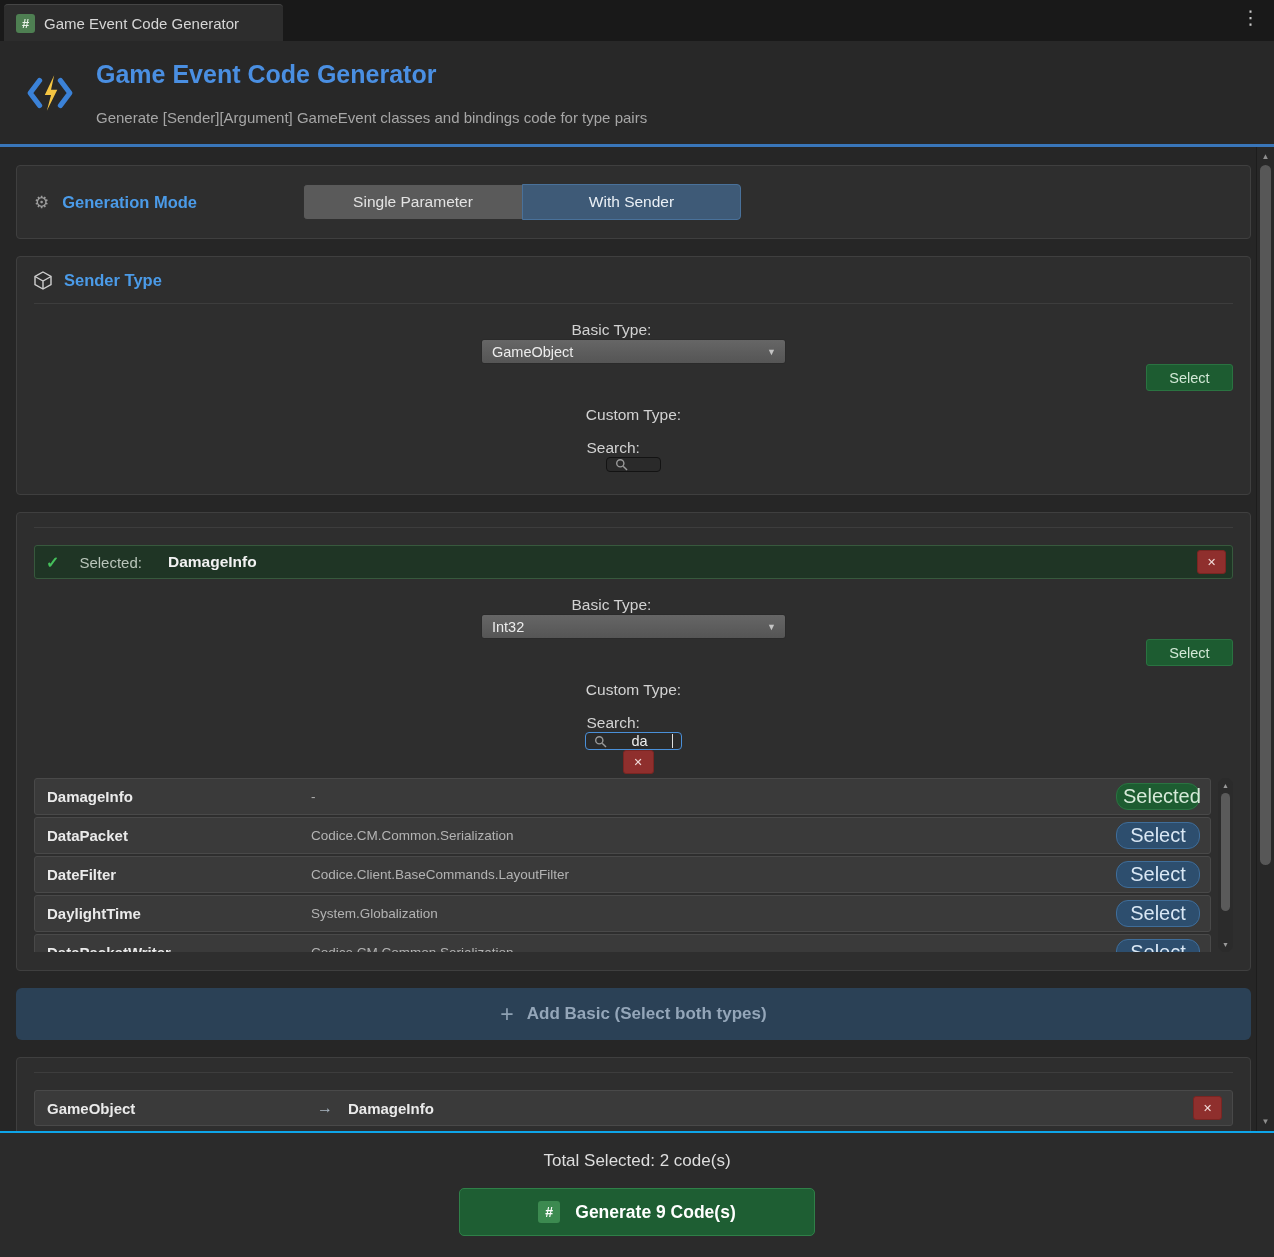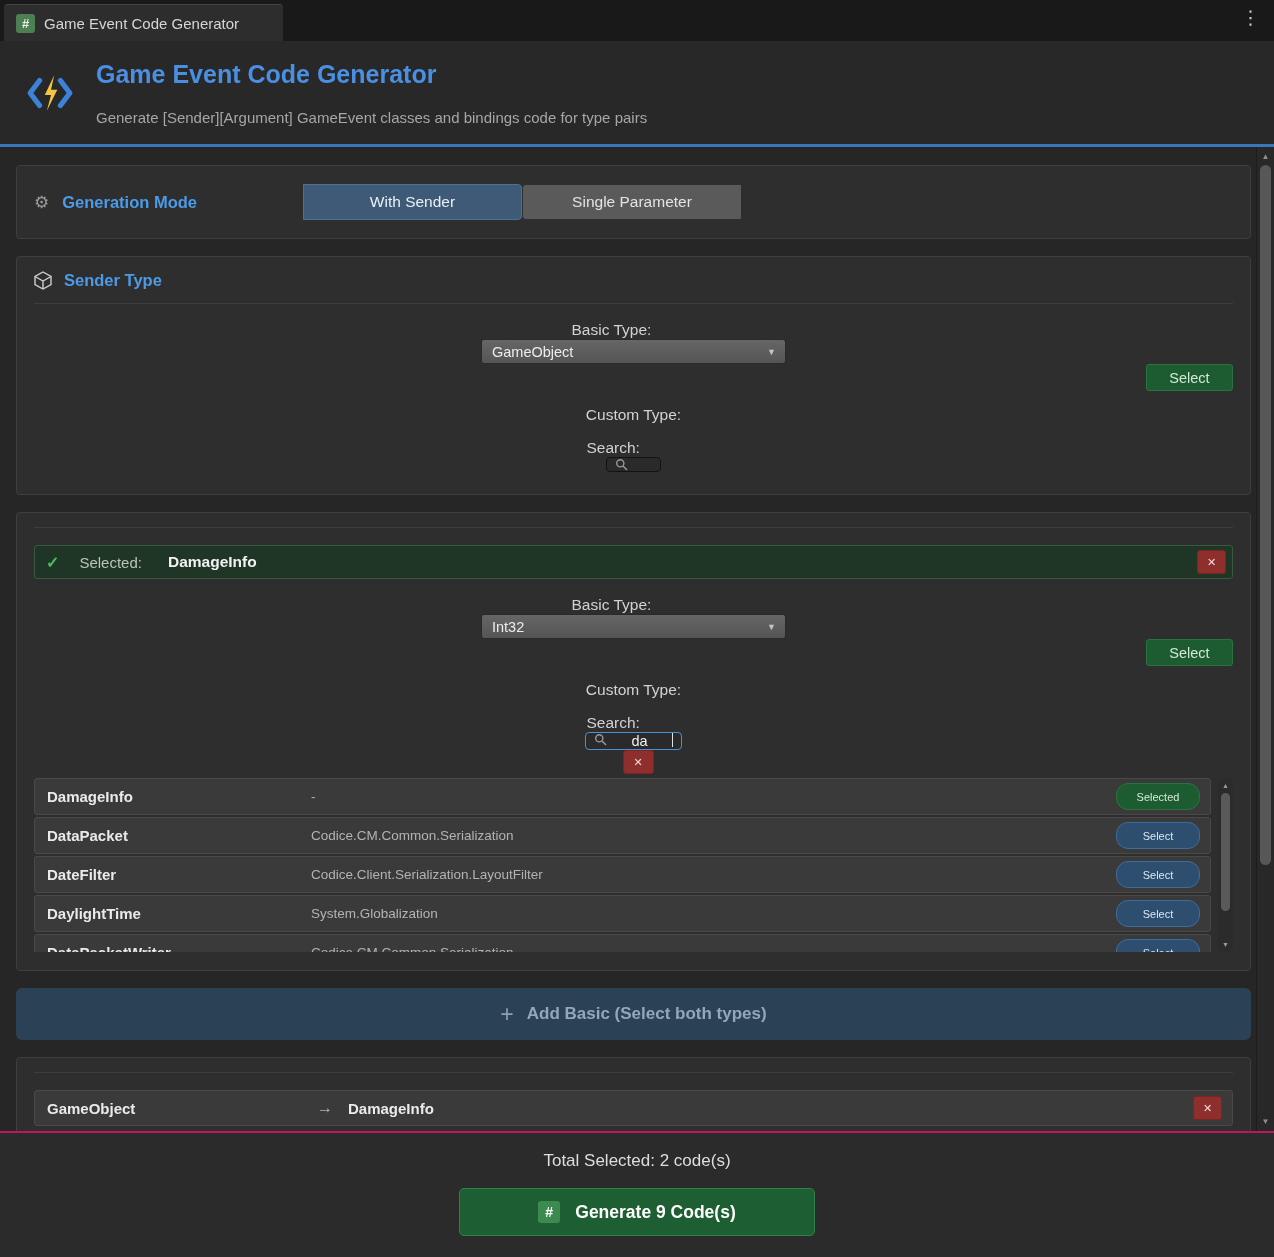--- a/index.html
+++ b/index.html
@@ -78,21 +78,21 @@
   .dd-arrow { font-size:9px; color:#c4c4c4; }
 
   .btn-green {
     margin-left:auto; width:87px; height:27px;
     background:#1d5c31; border:1px solid #2a7341; border-radius:3px;
     color:#d2e8d6; font-size:14.5px;
   }
 
   .search {
     flex:1; height:23px; background:#2a2a2a; border:1px solid #131313; border-radius:4px;
-    display:flex; align-items:flex-start; padding:0 8px; gap:24px;
+    display:flex; align-items:center; padding:0 8px; gap:24px;
   }
   .search.focused { border-color:#4a90d9; }
   .search-text { color:#efefef; font-size:14.5px; }
   .caret { width:1px; height:14px; background:#e0e0e0; }
   .clear-btn {
     width:31px; height:24px; margin-left:9px;
     background:#8f2f2d; border:1px solid #792522; border-radius:3px;
     color:#f2dcda; font-size:11px; display:flex; align-items:center; justify-content:center;
   }
 
@@ -112,21 +112,21 @@
 
   
   .results { display:flex; gap:7px; height:174px; overflow:hidden; margin-top:4px; }
   .rows { flex:1; }
   .rrow {
     height:37px; margin-bottom:2px; background:#3a3a3a; border:1px solid #494949; border-radius:3px;
     display:flex; align-items:center; padding:0 10px 0 12px;
   }
   .rname { width:264px; color:#eaeaea; font-weight:bold; font-size:15px; }
   .rns { color:#b3b3b3; font-size:13.5px; }
-  .raction { margin-left:auto; width:84px; height:27px; border-radius:12px; font-size:11px; }
+  .raction { margin-left:auto; width:84px; height:27px; border-radius:12px; font-size:20px; }
   .raction.sel { background:#1d5c31; border:1px solid #2a7341; color:#d6ead9; }
   .raction.blu { background:#2d4e6e; border:1px solid #3f6d99; color:#d9e7f4; }
 
   .list-scroll { width:15px; background:#2b2b2b; border-radius:7px; position:relative; }
   .ls-arrow { position:absolute; left:0; width:15px; text-align:center; color:#9a9a9a; font-size:7px; }
   .ls-up { top:4px; }
   .ls-down { bottom:4px; }
   .ls-thumb { position:absolute; left:3px; top:15px; width:9px; height:118px; background:#5a5a5a; border-radius:5px; }
 
   
@@ -146,21 +146,21 @@
   }
   .pair-row {
     height:36px; margin-top:9px; background:#3a3a3a; border:1px solid #494949; border-radius:3px;
     display:flex; align-items:center; padding:0 10px 0 12px;
   }
   .pair-sender { width:270px; color:#eaeaea; font-weight:bold; font-size:15px; }
   .pair-arrow { color:#aab7c3; font-size:16px; margin-right:15px; }
   .pair-arg { color:#eaeaea; font-weight:bold; font-size:15px; }
 
   
-  .footer { height:126px; background:#2b2b2b; border-top:2px solid #be185d; text-align:center; }
+  .footer { height:126px; background:#2b2b2b; border-top:2px solid #0ea5e9; text-align:center; }
   .total { color:#dedede; font-size:17px; padding-top:18px; }
   .generate {
     margin-top:17px; width:356px; height:48px;
     background:#1e5e33; border:1px solid #2f8048; border-radius:5px;
     display:inline-flex; align-items:center; justify-content:center; gap:15px;
   }
   .gen-icon {
     width:22px; height:22px; background:#3c8a50; border-radius:3px;
     color:#ffffff; font-weight:bold; font-size:14px;
     display:flex; align-items:center; justify-content:center;
@@ -195,22 +195,22 @@
 
   <div class="main">
     <div class="content">
 
       <section class="card gen-card">
         <div class="gen-head">
           <span class="gear">⚙</span>
           <span class="sec-title">Generation Mode</span>
         </div>
         <div class="segmented">
+          <button class="seg first">Single Parameter</button>
           <button class="seg on">With Sender</button>
-          <button class="seg first">Single Parameter</button>
         </div>
       </section>
 
       <section class="card">
         <div class="sec-head">
           <svg width="18" height="19" viewBox="0 0 18 19">
             <path d="M9 1 L17 5.5 V13.5 L9 18 L1 13.5 V5.5 Z" fill="none" stroke="#cfcfcf" stroke-width="1.4"></path>
             <path d="M1 5.5 L9 10 L17 5.5 M9 10 V18" stroke="#cfcfcf" stroke-width="1.4" fill="none"></path>
           </svg>
           <span class="sec-title">Sender Type</span>
@@ -280,21 +280,21 @@
               <span class="rns">-</span>
               <button class="raction sel">Selected</button>
             </div>
             <div class="rrow">
               <span class="rname">DataPacket</span>
               <span class="rns">Codice.CM.Common.Serialization</span>
               <button class="raction blu">Select</button>
             </div>
             <div class="rrow">
               <span class="rname">DateFilter</span>
-              <span class="rns">Codice.Client.Serialization.LayoutFilter</span>
+              <span class="rns">Codice.Client.BaseCommands.LayoutFilter</span>
               <button class="raction blu">Select</button>
             </div>
             <div class="rrow">
               <span class="rname">DaylightTime</span>
               <span class="rns">System.Globalization</span>
               <button class="raction blu">Select</button>
             </div>
             <div class="rrow">
               <span class="rname">DataPacketWriter</span>
               <span class="rns">Codice.CM.Common.Serialization</span>

